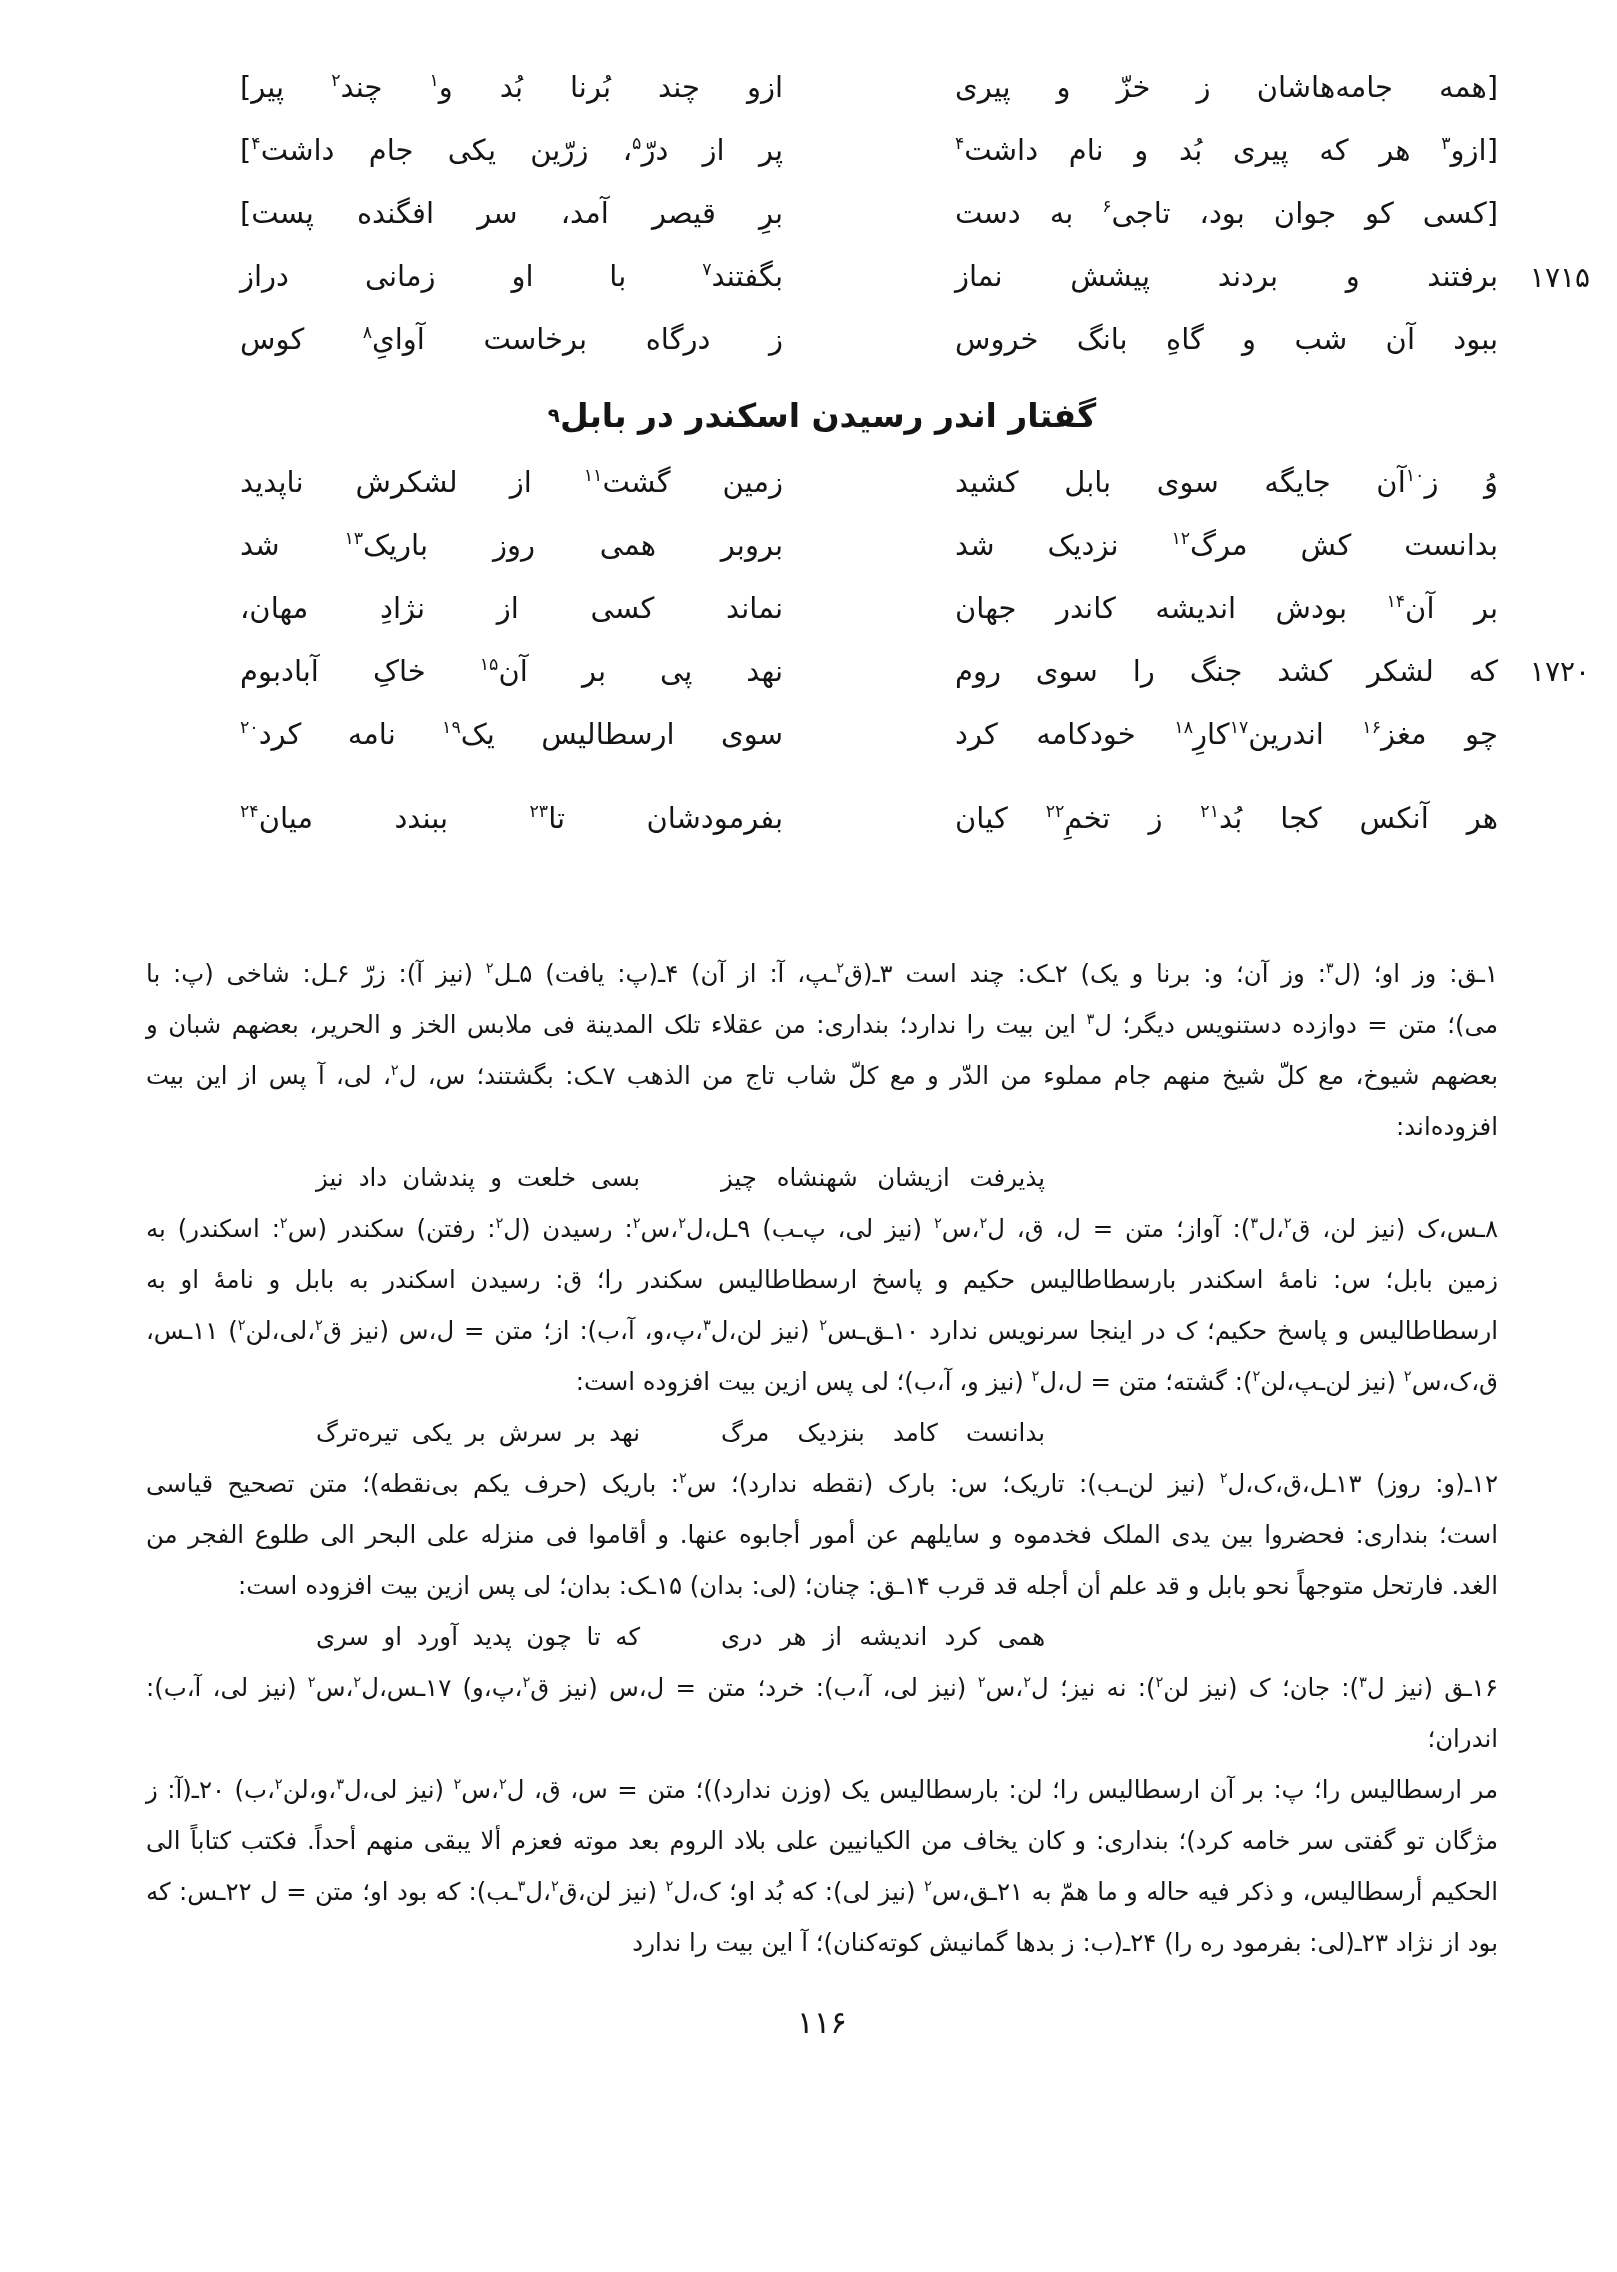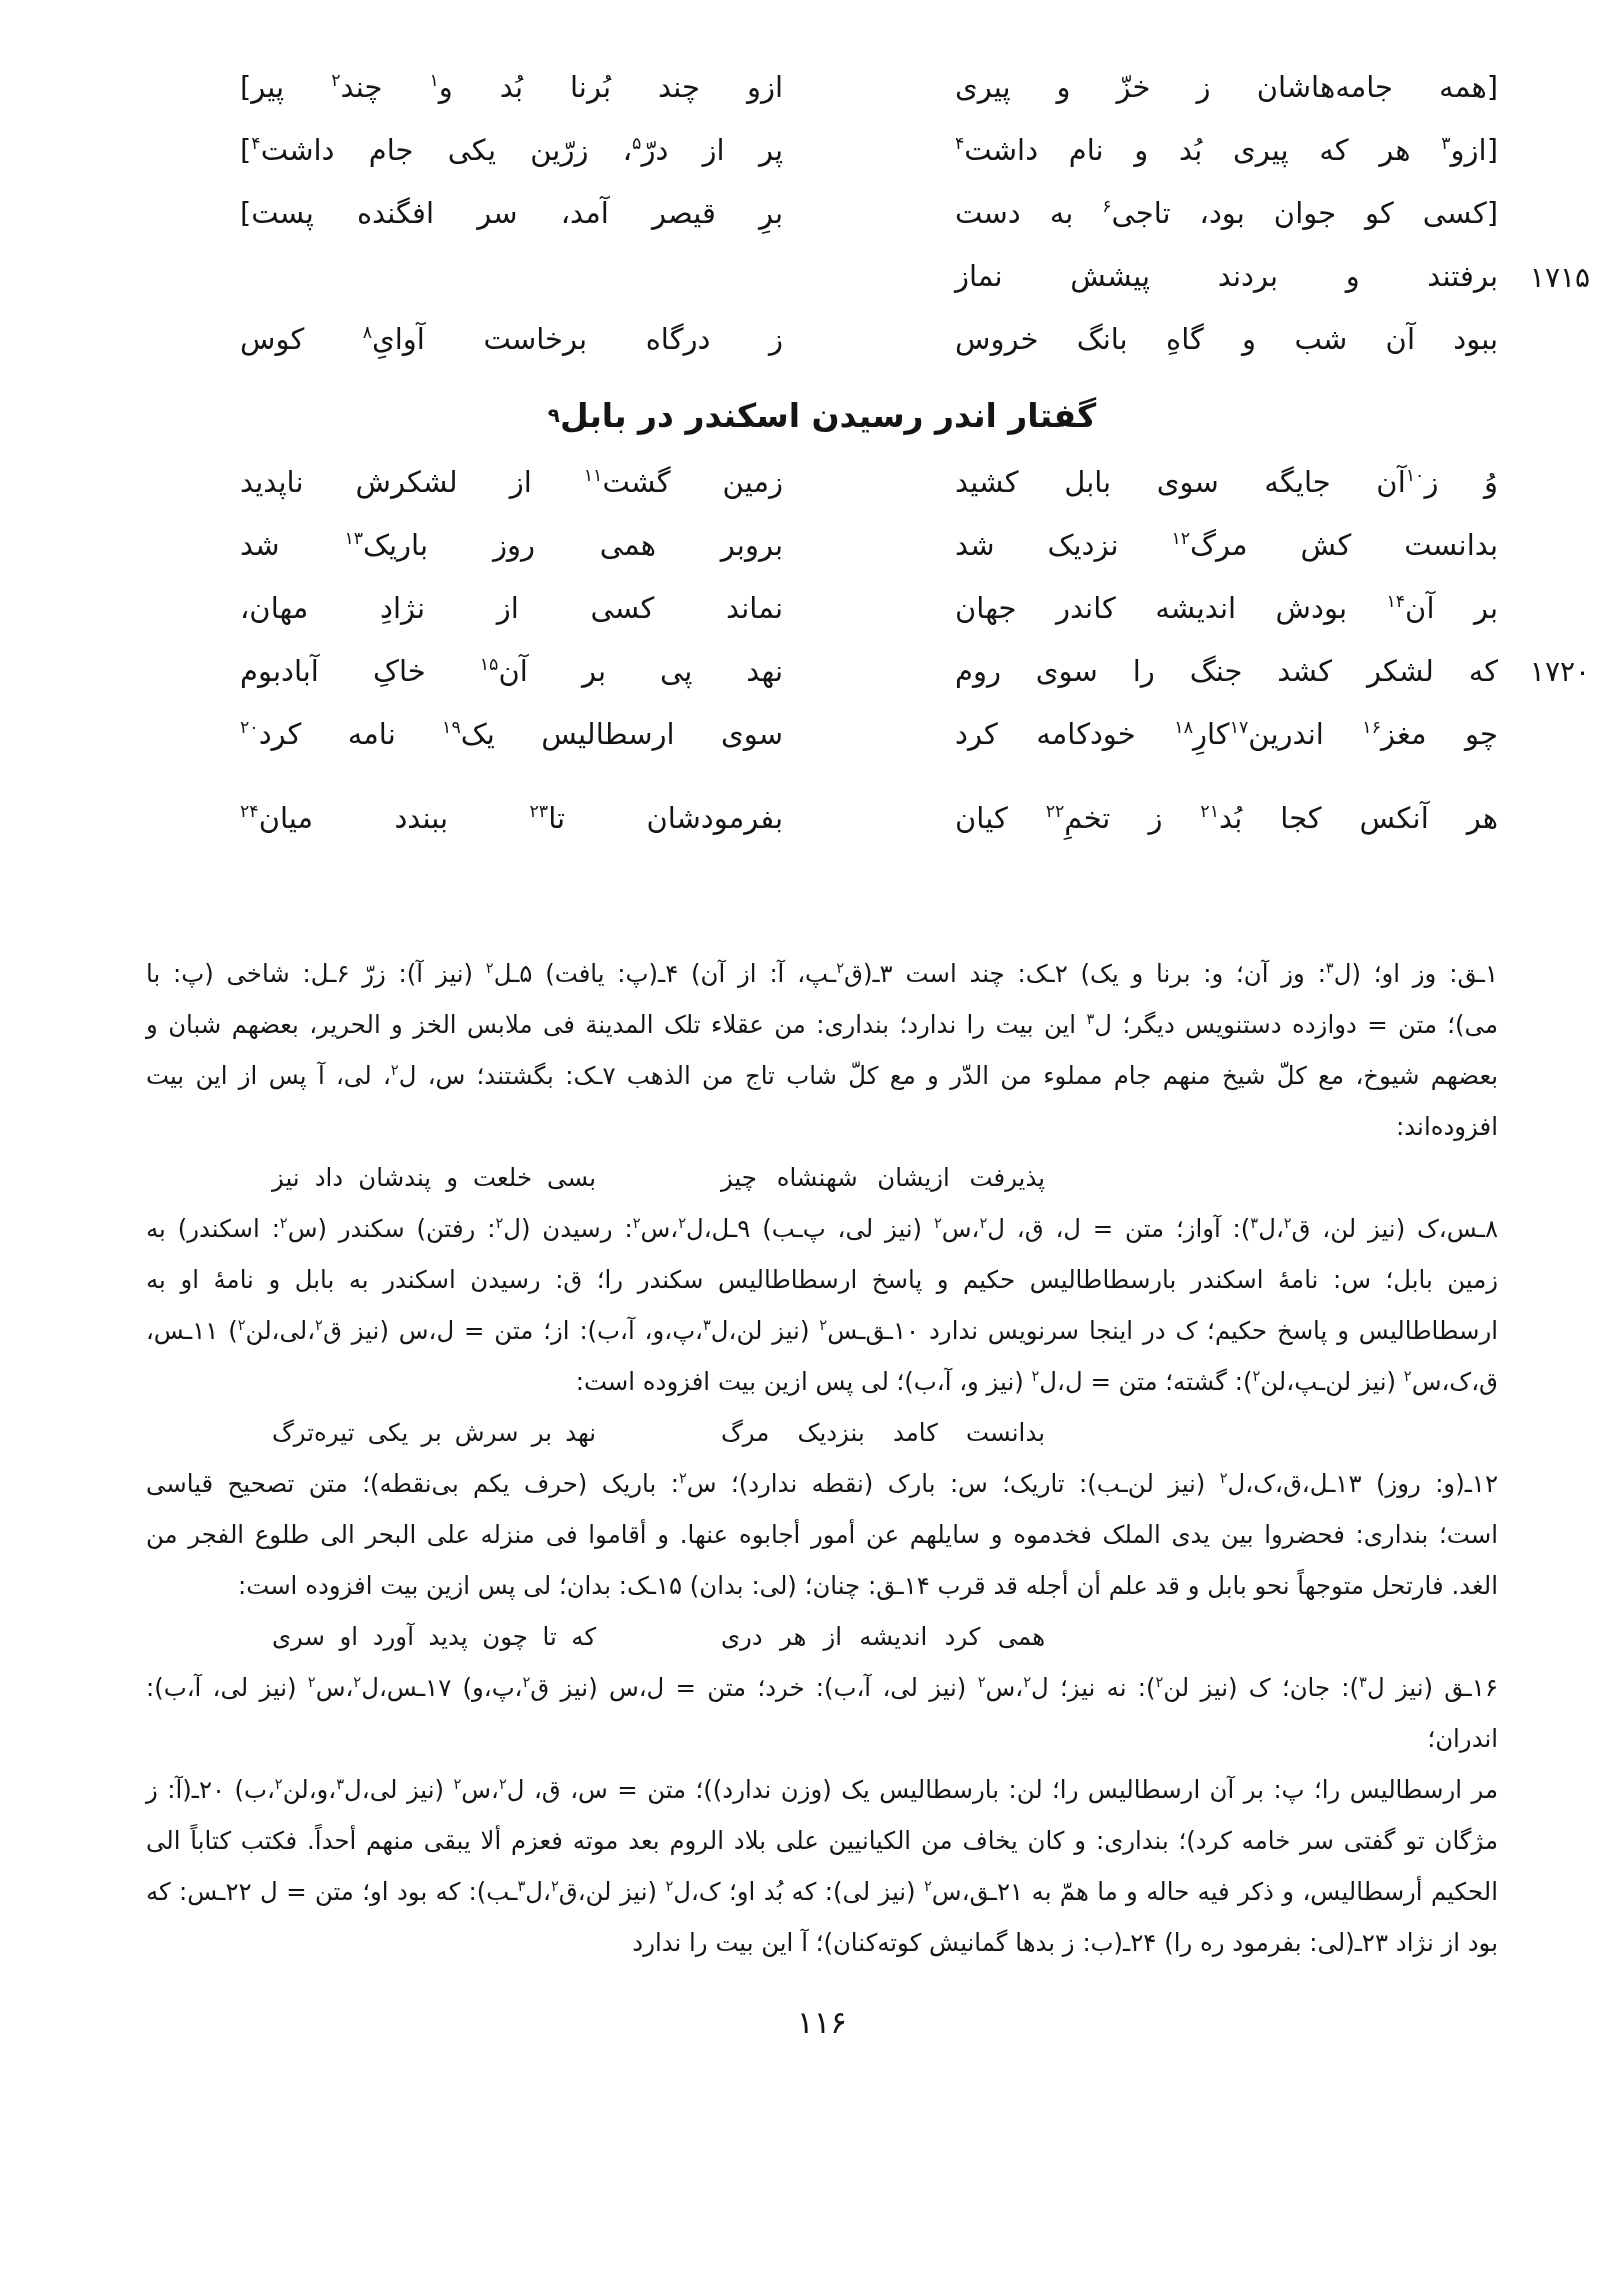--- a/index.html
+++ b/index.html
@@ -50,20 +50,21 @@
     text-align:justify;text-align-last:justify;
   }
   .app-line.ragged{text-align-last:right;}
   .app-verse{
     height:51px;width:773px;margin-right:453px;
     display:flex;justify-content:space-between;align-items:center;
   }
   .app-verse span{
     width:324px;text-align:justify;text-align-last:justify;
     font-size:24.4px;
+    margin-left:44px;
   }
 
   sup{font-size:60%;line-height:0;vertical-align:super;}
 
   .page-num{margin-top:36px;text-align:center;font-size:31px;}
 </style>
 </head>
 <body>
 
 <div class="page">
@@ -79,20 +80,21 @@
         <div class="hemi">[ازو<sup>۳</sup> هر که پیری بُد و نام داشت<sup>۴</sup></div>
         <div class="hemi">پر از درّ<sup>۵</sup>، زرّین یکی جام داشت<sup>۴</sup>]</div>
       </div>
       <div class="bayt">
         <div class="hemi">[کسی کو جوان بود، تاجی<sup>۶</sup> به دست</div>
         <div class="hemi">برِ قیصر آمد، سر افگنده پست]</div>
       </div>
       <div class="bayt">
         <span class="num">۱۷۱۵</span>
         <div class="hemi">برفتند و بردند پیشش نماز</div>
+        <div class="hemi">بگفتند<sup>۷</sup> با او زمانی دراز</div>
       </div>
       <div class="bayt">
         <div class="hemi">ببود آن شب و گاهِ بانگ خروس</div>
         <div class="hemi">ز درگاه برخاست آوایِ<sup>۸</sup> کوس</div>
       </div>
     </div>
 
     <div class="section-heading">گفتار اندر رسیدن اسکندر در بابل<sup>۹</sup></div>
 
     <div class="bayts" style="margin-top:0;">

